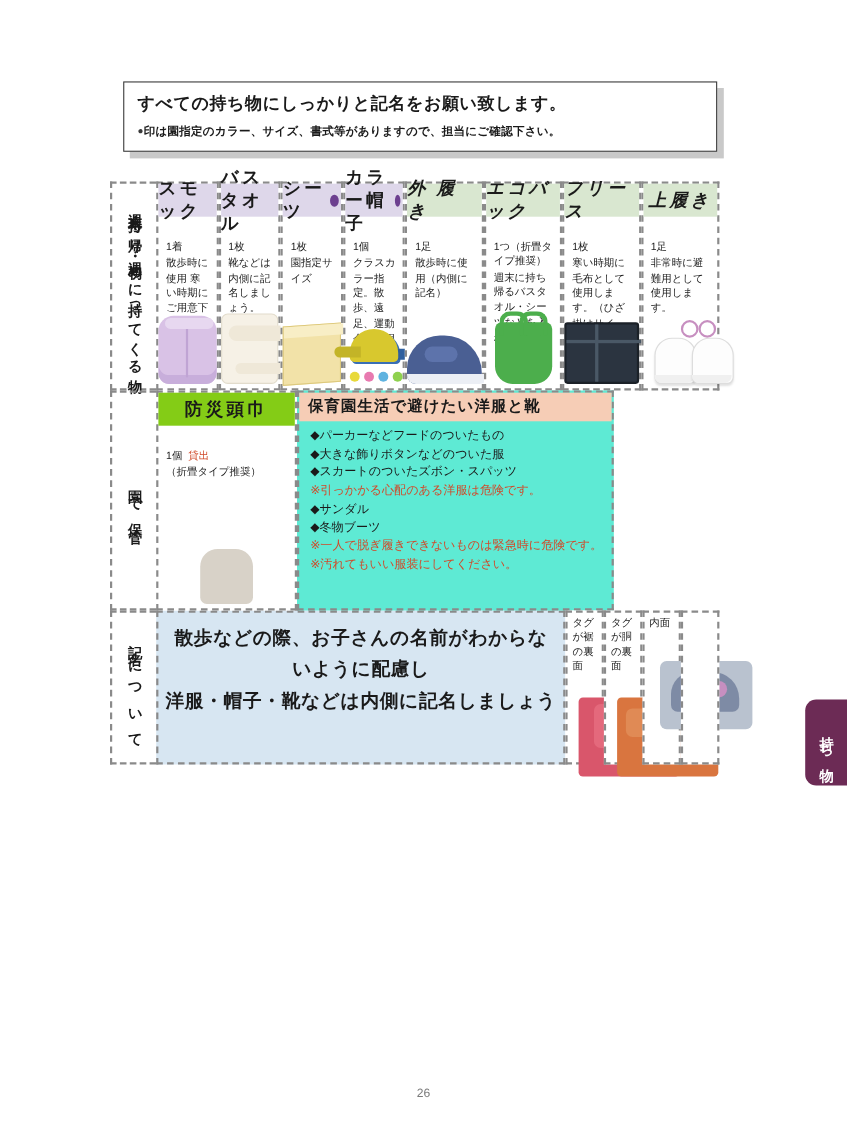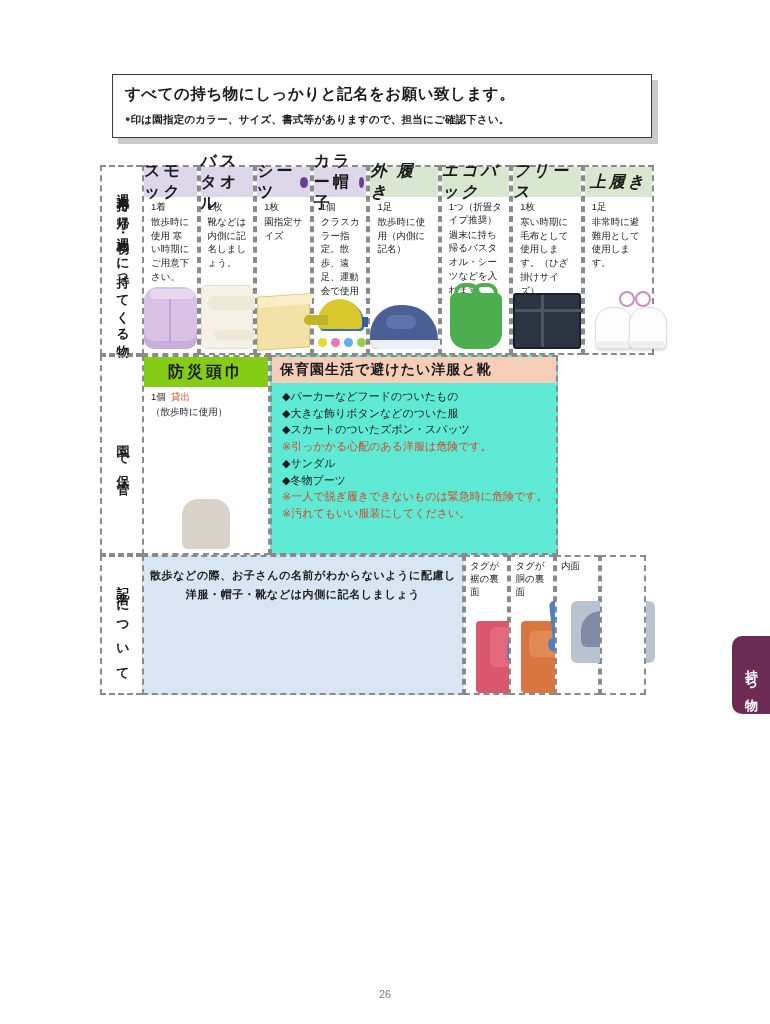--- a/index.html
+++ b/index.html
@@ -58,21 +58,21 @@
     display:flex;align-items:center;justify-content:center;
     font-size:16px;font-weight:bold;letter-spacing:3px;
   }
   .hdr.purple{background:#ded7ea;}
   .hdr.green{background:#d9e7d0;font-style:italic;}
   .hdr.plain{background:#84cc16;}
   .hdr .pin{
     display:inline-block;width:11px;height:11px;border-radius:50%;
     background:#6c3f8f;margin:0 2px;vertical-align:middle;
   }
-  .body{padding:4px 5px 4px 7px;}
+  .body{padding:22px 5px 4px 7px;}
   .qty{font-size:9.5px;line-height:1.35;}
   .desc{font-size:9.5px;line-height:1.45;margin-top:1px;}
   .red{color:#d04a2a;}
   .imgbox{
     position:absolute;left:0;right:0;bottom:4px;height:78px;
     display:flex;align-items:flex-end;justify-content:center;
   }
 
   
   .ill{position:relative;}
@@ -118,21 +118,21 @@
     height:26px;background:#f6cdb6;display:flex;align-items:center;
     font-size:14px;font-weight:bold;padding-left:8px;letter-spacing:1px;
   }
   .warnlist{padding:5px 8px 6px 10px;font-size:11px;line-height:1.52;}
   .warnlist div{white-space:nowrap;}
   .hood{width:48px;height:50px;background:#d8d2c8;border-radius:16px 16px 6px 6px;}
 
   
   .memo{
     background:#d7e6f2;border:2px dashed #8a8a8a;box-sizing:border-box;
-    padding:9px 6px;text-align:center;font-size:11px;font-weight:bold;line-height:1.7;
+    padding:9px 6px;text-align:center;font-size:17px;font-weight:bold;line-height:1.7;
     letter-spacing:.6px;
   }
   .ph{position:relative;width:100%;height:96px;}
   .tagcap{font-size:9.5px;padding:3px 0 0 4px;}
   .photoA{position:absolute;left:10px;bottom:2px;width:92px;height:72px;background:#d9566b;border-radius:4px;}
   .photoA:before{content:"";position:absolute;left:14px;top:6px;width:60px;height:40px;background:#e4697c;border-radius:6px;}
   .photoB{position:absolute;left:10px;bottom:2px;width:92px;height:72px;background:#d9753f;border-radius:4px;}
   .photoB:before{content:"";position:absolute;left:8px;top:10px;width:76px;height:26px;background:#e08a55;border-radius:6px;}
   .photoC{position:absolute;left:14px;bottom:6px;width:84px;height:62px;background:#b9c2cf;border-radius:6px;}
   .photoC:before{content:"";position:absolute;left:10px;top:10px;width:62px;height:36px;background:#7e8ba5;border-radius:20px 24px 6px 6px;}
@@ -288,21 +288,21 @@
     <div class="rowsect">
       <div class="sidelabel">園 で 保 管</div>
       <div class="grid">
         <div class="grow">
           <div class="cell" style="flex:0 0 128px;height:200px">
             <div class="hdr plain">防災頭巾</div>
             <div class="body">
               <div class="qty">
                 <span>1個</span>&nbsp;&nbsp;<span class="red">貸出</span>
               </div>
-              <div class="desc">（散歩時に使用）</div>
+              <div class="desc">（折畳タイプ推奨）</div>
             </div>
             <div class="imgbox">
                 <div class="ill hood"></div>
               </div>
           </div>
 
           <div class="cell warnbox" style="height:200px">
             <div class="warnhdr">保育園生活で避けたい洋服と靴</div>
             <div class="warnlist">
               <div>◆パーカーなどフードのついたもの</div>

